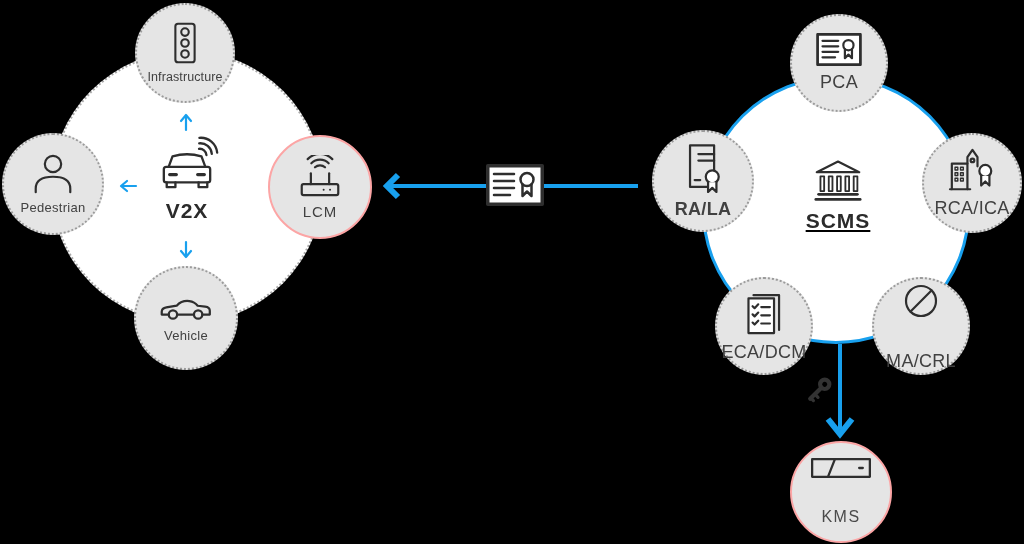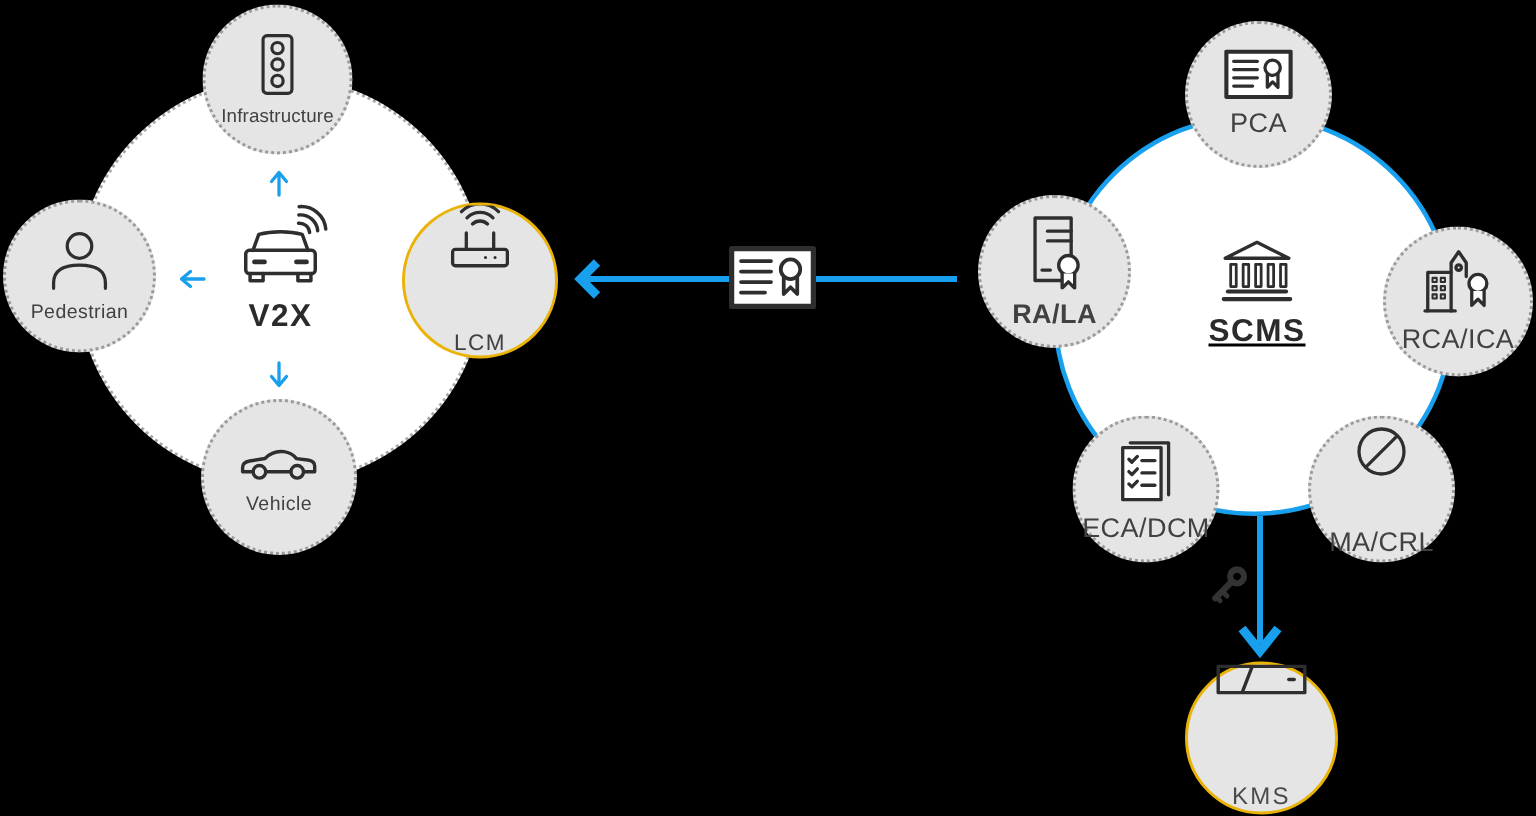--- a/index.html
+++ b/index.html
@@ -13,21 +13,21 @@
     --ink:#2e2e2e;
     --label:#414141;
     --dot:#9b9b9b;
   }
   .node{
     position:absolute;background:#e5e5e5;border-radius:50%;
     display:flex;flex-direction:column;align-items:center;justify-content:center;
     box-sizing:border-box;z-index:3;
   }
   .node.dotted{border:2px dotted var(--dot);}
-  .node.solid{border:2px solid #eab308;justify-content:space-between;}
+  .node.solid{border:2px solid #fca5a5;}
   .blob{
     position:absolute;background:#fff;border-radius:50%;
     border:2px dotted #a8a8a8;box-sizing:border-box;z-index:1;
   }
   .scms-ring{
     position:absolute;background:#fff;border-radius:50%;
     border:3.5px solid var(--accent);box-sizing:border-box;z-index:1;
   }
   .center-group{
     position:absolute;display:flex;flex-direction:column;align-items:center;
@@ -177,21 +177,21 @@
     <rect x="7" y="2.5" width="26" height="45"></rect>
     <line x1="16" y1="12" x2="33" y2="12"></line>
     <line x1="16" y1="19" x2="33" y2="19"></line>
     <line x1="12" y1="40" x2="18" y2="40"></line>
     <circle cx="31" cy="36.5" r="7" fill="#fff"></circle>
     <path d="M26.5 42.5 V53 L31 48.5 L35.5 53 V42.5" fill="#fff"></path>
   </svg>
   <div class="label md">RA/LA</div>
 </div>
 
-<div class="node dotted" style="left:922px;top:151px;width:100px;height:100px;">
+<div class="node dotted" style="left:922px;top:133px;width:100px;height:100px;">
   <svg class="icon" width="48" height="44" viewBox="0 0 52 48" stroke-width="2.2">
     <path d="M4 45 V17 H21"></path>
     <rect x="7.5" y="21" width="3" height="3" stroke-width="1.5"></rect>
     <rect x="13.5" y="21" width="3" height="3" stroke-width="1.5"></rect>
     <rect x="7.5" y="27" width="3" height="3" stroke-width="1.5"></rect>
     <rect x="13.5" y="27" width="3" height="3" stroke-width="1.5"></rect>
     <rect x="7.5" y="33" width="3" height="3" stroke-width="1.5"></rect>
     <rect x="13.5" y="33" width="3" height="3" stroke-width="1.5"></rect>
     <path d="M21 45 V10 L26.5 2 L32 10 V20"></path>
     <circle cx="26.5" cy="13.5" r="2"></circle>

